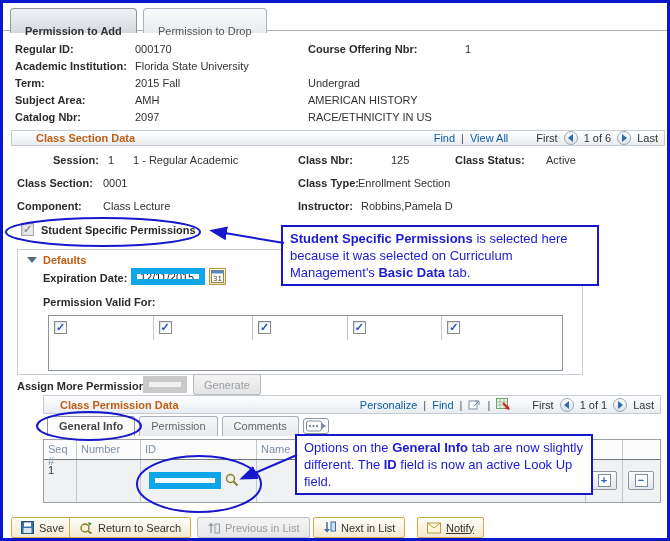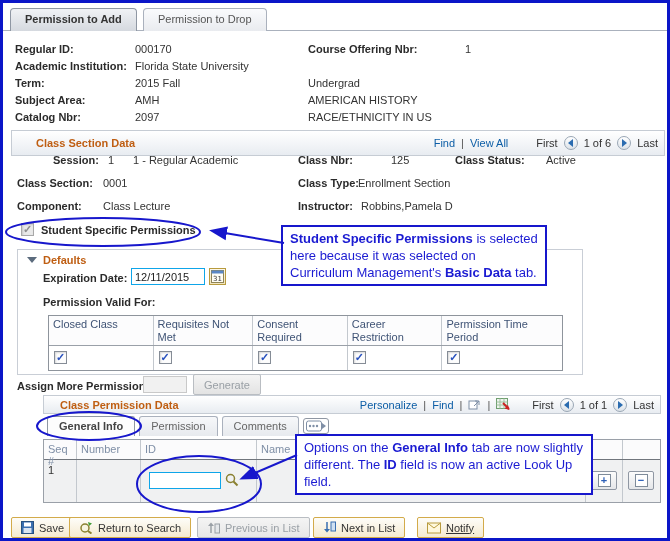--- a/index.html
+++ b/index.html
@@ -2,21 +2,21 @@
 <html><head>
 <meta charset="utf-8">
 <style>
   * { margin:0; padding:0; box-sizing:border-box; }
   body { font-family:"Liberation Sans", sans-serif; background:#fff; }
   .page { position:relative; width:670px; height:541px; border:3px solid #0b16c8; background:#fff; overflow:hidden; font-size:11px; color:#333; }
   .lbl { position:absolute; font-weight:bold; color:#2b2b2b; font-size:11px; white-space:nowrap; }
   .val { position:absolute; color:#333; font-size:11px; white-space:nowrap; }
 
   
-  .tab { position:absolute; top:5px; height:23px; line-height:21px; padding:0 14px; font-size:11px;
+  .tab { position:absolute; top:5px; height:23px; line-height:21px; padding:12px 14px; font-size:11px;
          border:1px solid #aab1bd; border-bottom:none; border-radius:4px 4px 0 0;
          background:linear-gradient(#fafbfd,#e9ebef); color:#555; cursor:default; z-index:2; }
   .tab.active { background:linear-gradient(#f0f2f5,#d5d9df); font-weight:bold; color:#333; border-color:#8f97a3; z-index:3; }
   .tabline { position:absolute; top:27px; left:0; right:0; height:1px; background:#aab1bd; z-index:1; }
 
   
   .secbar { position:absolute; display:flex; align-items:center; gap:6px; border:1px solid #c6ccd4;
             background:linear-gradient(#ffffff,#e8ecf1); font-size:11px; padding:0 6px; }
   .sectitle { color:#bf5e12; font-weight:bold; white-space:nowrap; }
   .link { color:#0d5ea6; cursor:pointer; white-space:nowrap; }
@@ -28,21 +28,21 @@
   .cb { position:absolute; width:13px; height:13px; border:1px solid #858c96; background:#fdfdfd;
         display:flex; align-items:center; justify-content:center; font-size:11px; color:#2a52be;
         box-shadow:inset 1px 1px 2px rgba(0,0,0,.15); }
   .cb.checked::after { content:"✓"; font-weight:bold; line-height:1; }
   .cb.disabled { background:#e9e9e9; color:#8f8f8f; border-color:#a8a8a8; }
 
   
   .groupbox { position:absolute; border:1px solid #c9ced6; background:#fff; }
   .tri { display:inline-block; width:0; height:0; border-left:5px solid transparent; border-right:5px solid transparent; border-top:6px solid #5b6b7d; }
 
-  .pt-input { position:absolute; border:1px solid #0ea5e9; background:#fff; font-family:"Liberation Sans",sans-serif; font-size:11px; padding:0 3px; color:#222; }
+  .pt-input { position:absolute; border:6px solid #0ea5e9; background:#fff; font-family:"Liberation Sans",sans-serif; font-size:11px; padding:0 3px; color:#222; }
   .pt-input.disabled { background:#f1f1f1; border-color:#c9c9c9; }
 
   .iconbtn { position:absolute; display:flex; align-items:center; justify-content:center; border:1px solid #b89b3e; background:linear-gradient(#fdf8ea,#f1e4bd); cursor:pointer; }
 
   
   .vtable { position:absolute; border:1px solid #8e949c; background:#fff; }
   .vhead { display:flex; height:30px; background:#fcfcfd; border-bottom:1px solid #9aa0a8; }
   .vhead .cell { color:#3f5375; font-size:11px; padding:2px 4px; border-right:1px solid #c3c8ce; line-height:13px; }
   .vbody { display:flex; height:24px; }
   .vbody .cell { position:relative; border-right:1px solid #c3c8ce; }
@@ -102,21 +102,21 @@
   <span class="val" style="left:132px;top:91px;">AMH</span>
   <span class="lbl" style="left:12px;top:108px;">Catalog Nbr:</span>
   <span class="val" style="left:132px;top:108px;">2097</span>
 
   <span class="lbl" style="left:305px;top:40px;">Course Offering Nbr:</span>
   <span class="val" style="left:462px;top:40px;">1</span>
   <span class="val" style="left:305px;top:74px;">Undergrad</span>
   <span class="val" style="left:305px;top:91px;">AMERICAN HISTORY</span>
   <span class="val" style="left:305px;top:108px;">RACE/ETHNICITY IN US</span>
 
-  <div class="secbar" style="left:8px;top:127px;width:654px;height:26px;">
+  <div class="secbar" style="left:8px;top:127px;width:654px;height:16px;">
     <span class="sectitle" style="padding-left:18px;">Class Section Data</span>
     <span style="margin-left:auto;"></span>
     <span class="link">Find</span>
     <span class="pipe">|</span>
     <span class="link">View All</span>
     <span style="width:16px;"></span>
     <span>First</span>
     <span class="navcirc">
       <svg width="7" height="8">
           <path d="M6 0 L1 4 L6 8 Z" fill="#2b6cb0"></path>
@@ -161,27 +161,20 @@
   <span class="iconbtn" style="left:206px;top:265px;width:17px;height:17px;">
     <svg width="13" height="13">
       <rect x="0.5" y="0.5" width="12" height="12" fill="#fffdf4" stroke="#8f8456"></rect>
       <rect x="0.5" y="0.5" width="12" height="3" fill="#5b87c5"></rect>
       <text x="6.5" y="11" font-size="7" text-anchor="middle" fill="#333" font-family="DejaVu Sans">31</text>
     </svg>
   </span>
   <span class="lbl" style="left:40px;top:293px;">Permission Valid For:</span>
 
   <div class="vtable" style="left:45px;top:312px;width:515px;height:56px;">
-    <div class="vhead">
-      <div class="cell" style="width:105px;">Closed Class</div>
-      <div class="cell" style="width:100px;">Requisites Not Met</div>
-      <div class="cell" style="width:95px;">Consent Required</div>
-      <div class="cell" style="width:95px;">Career Restriction</div>
-      <div class="cell" style="width:120px;">Permission Time Period</div>
-    </div>
     <div class="vbody">
       <div class="cell" style="width:105px;">
           <span class="cb checked" style="left:5px;top:5px;"></span>
         </div>
       <div class="cell" style="width:100px;">
           <span class="cb checked" style="left:5px;top:5px;"></span>
         </div>
       <div class="cell" style="width:95px;">
           <span class="cb checked" style="left:5px;top:5px;"></span>
         </div>
@@ -279,21 +272,21 @@
           </button>
       </div>
       <div class="gcell" style="width:37px;">
         <button class="pmbtn">
             <span>−</span>
           </button>
       </div>
     </div>
   </div>
 
-  <div class="callout" style="left:278px;top:222px;width:266px;"><b>Student Specific Permissions</b><span> is selected here because it was selected on Curriculum Management's </span><b>Basic Data</b><span> tab.</span></div>
+  <div class="callout" style="left:278px;top:222px;width:318px;"><b>Student Specific Permissions</b><span> is selected here because it was selected on Curriculum Management's </span><b>Basic Data</b><span> tab.</span></div>
   <div class="callout" style="left:292px;top:431px;width:298px;"><span>Options on the </span><b>General Info</b><span> tab are now slightly different. The </span><b>ID</b><span> field is now an active Look Up field.</span></div>
 
   <svg class="overlay">
     <defs>
       <marker id="arrowhead" markerWidth="9" markerHeight="8" refX="7" refY="4" orient="auto">
         <path d="M9 4 L0 0.5 L0 7.5 Z" fill="#1717cc"></path>
       </marker>
     </defs>
     <ellipse cx="100" cy="229" rx="97" ry="14" fill="none" stroke="#1717cc" stroke-width="2"></ellipse>
     <line x1="281" y1="240" x2="210" y2="228" stroke="#1717cc" stroke-width="2" marker-end="url(#arrowhead)"></line>

